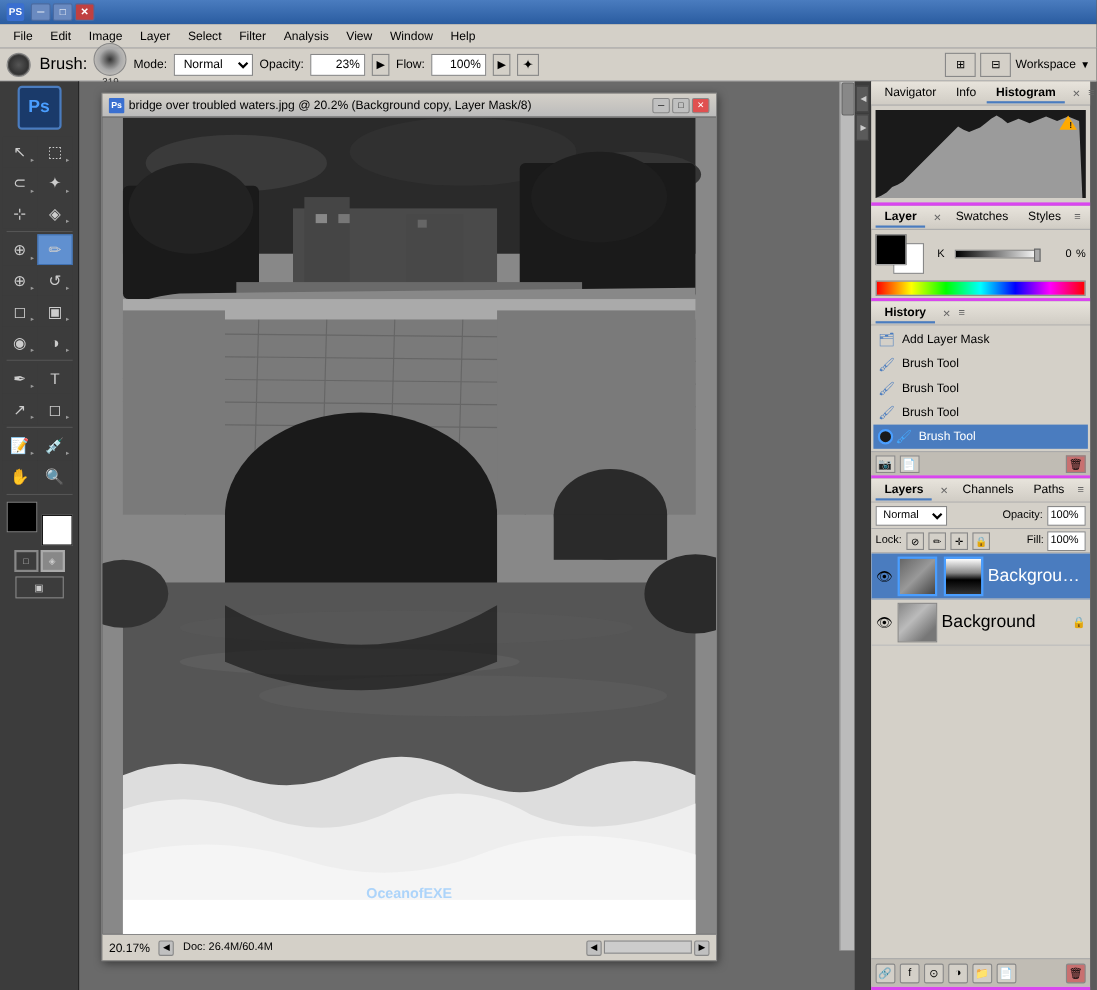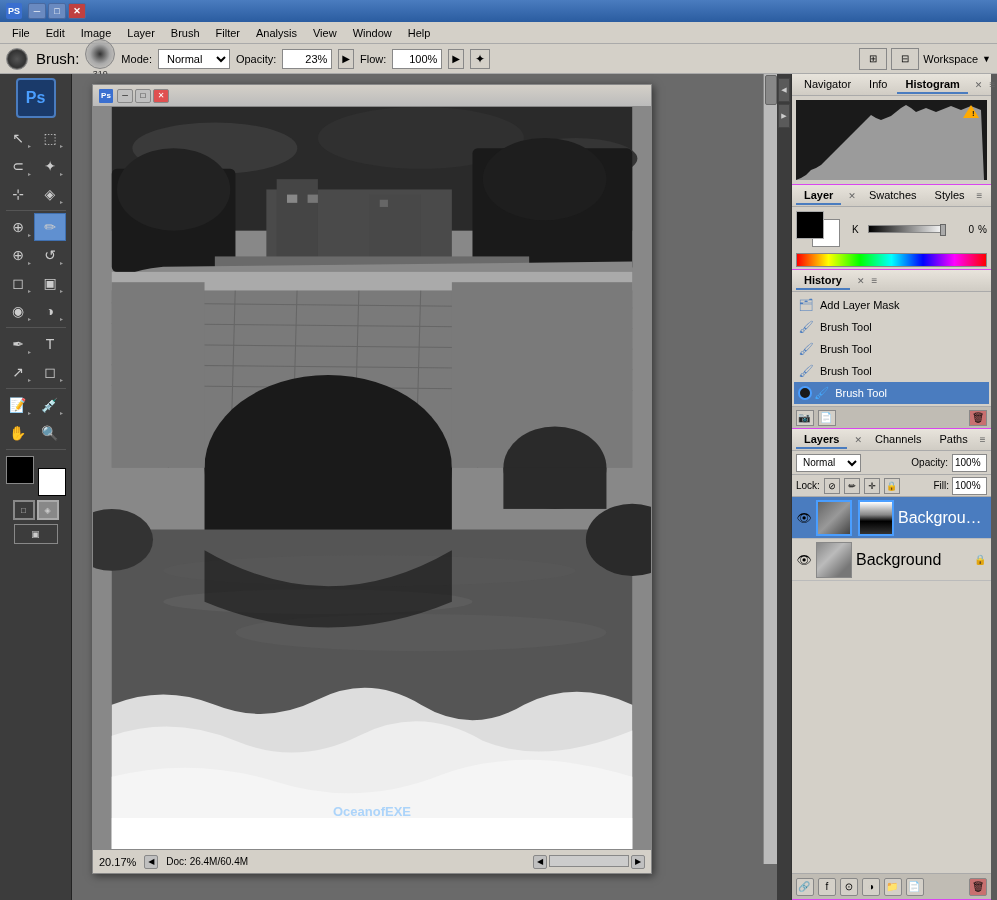--- a/index.html
+++ b/index.html
@@ -280,21 +280,21 @@
       width: 200px;
       background: #5a5a5a;
       border-left: 1px solid #333;
       display: flex;
       flex-direction: column;
     }
 
     
     .panel {
       background: #d4d0c8;
-      border-bottom: 1px solid #d946ef;
+      border-bottom: 3px solid #d946ef;
       flex-shrink: 0;
     }
     .panel-header {
       height: 22px;
       background: linear-gradient(to bottom, #e8e4dc, #d0ccc4);
       border-bottom: 1px solid #aaa;
       display: flex;
       align-items: center;
       padding: 0 4px;
       gap: 2px;
@@ -554,21 +554,21 @@
     <div class="win-btn">□</div>
     <div class="win-btn close">✕</div>
   </div>
 </div>
 
 <div id="menubar">
   <span class="menu-item">File</span>
   <span class="menu-item">Edit</span>
   <span class="menu-item">Image</span>
   <span class="menu-item">Layer</span>
-  <span class="menu-item">Brush</span>
+  <span class="menu-item">Select</span>
   <span class="menu-item">Filter</span>
   <span class="menu-item">Analysis</span>
   <span class="menu-item">View</span>
   <span class="menu-item">Window</span>
   <span class="menu-item">Help</span>
 </div>
 
 <div id="optionsbar">
   <div class="brush-preview" style="width:22px;height:22px;border-radius:50%;background:radial-gradient(circle, #555 0%, #333 60%, transparent 100%);border:1px solid #888;"></div>
   <span class="opt-label">Brush:</span>
@@ -668,20 +668,21 @@
     </div>
   </div>
 
   <div id="canvas-wrapper">
     <div id="canvas-with-scroll">
       <div id="canvas-area">
 
         <div id="doc-window">
           <div id="doc-titlebar">
             <div class="doc-icon">Ps</div>
+            <span class="doc-title">bridge over troubled waters.jpg @ 20.2% (Background copy, Layer Mask/8)</span>
             <div class="doc-wins">
               <div class="doc-win-btn">─</div>
               <div class="doc-win-btn">□</div>
               <div class="doc-win-btn close-btn">✕</div>
             </div>
           </div>
 
           <div id="canvas-content">
             <svg width="100%" height="100%" viewBox="0 0 505 720" xmlns="http://www.w3.org/2000/svg" style="display:block;">
 

